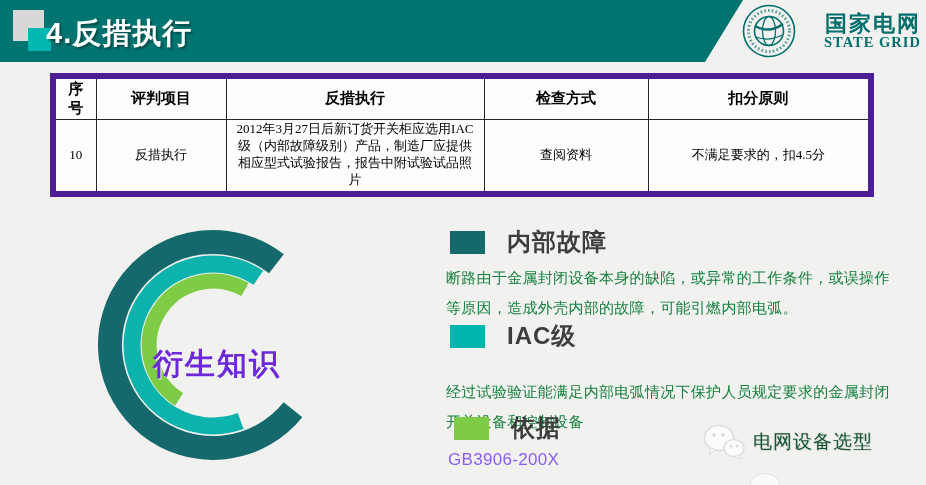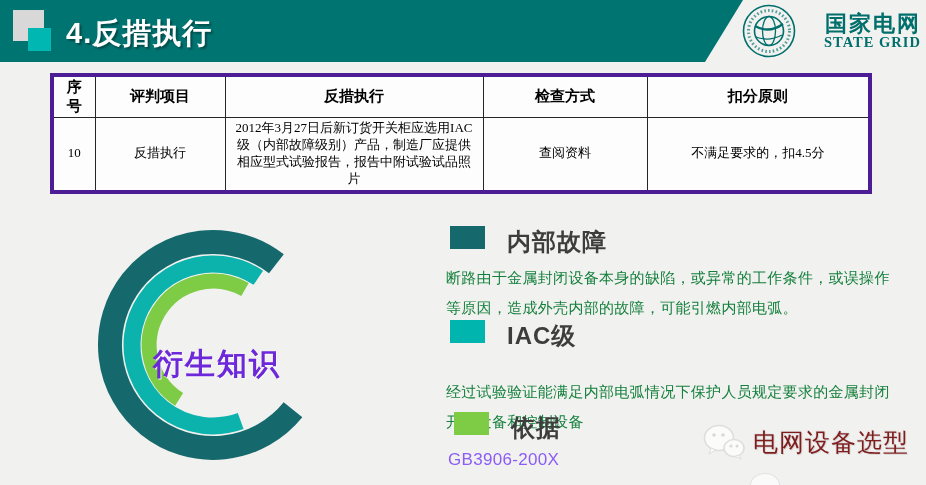--- a/index.html
+++ b/index.html
@@ -7,58 +7,58 @@
   .page {
     position:relative; width:926px; height:485px; overflow:hidden;
     background:#f1f1ef; font-family:"Liberation Sans", sans-serif;
   }
   
   .header-bar { position:absolute; left:0; top:0; width:705px; height:62px; background:#007471; }
   .header-diag { position:absolute; left:705px; top:0; width:0; height:0;
     border-top:62px solid #007471; border-right:38px solid transparent; }
   .sq-gray { position:absolute; left:13px; top:10px; width:31px; height:31px; background:#d8d8d8; z-index:3; }
   .sq-cyan { position:absolute; left:28px; top:28px; width:23px; height:23px; background:#00b8b1; z-index:4; }
-  .page-title { position:absolute; left:66px; top:14px; z-index:5; color:#ffffff;
+  .page-title { position:absolute; left:46px; top:14px; z-index:5; color:#ffffff;
     font-size:29px; font-weight:bold; letter-spacing:1px; text-shadow:2px 2px 2px rgba(0,0,0,.35); }
   
   .logo { position:absolute; left:742px; top:4px; display:flex; align-items:center; gap:12px; z-index:5; }
   .logo-text { display:flex; flex-direction:column; line-height:1.05; color:#006f6c;text-align:right; }
   .logo-cn { font-size:22px; font-weight:bold; letter-spacing:2px; }
   .logo-en { font-family:"Liberation Serif", serif; font-size:14.5px; font-weight:bold; letter-spacing:1px;margin-left:16px; }
   
   table.judge { position:absolute; left:50px; top:73px; width:818px;
     border-collapse:collapse; background:#fdfdfd; table-layout:fixed; }
   table.judge th, table.judge td {
     border:1.5px solid #262626; text-align:center; vertical-align:middle;
     font-family:"Liberation Serif", serif; color:#000;
   }
-  table.judge { border:4px solid #4c1d95; }
+  table.judge { border:6px solid #4c1d95; }
   table.judge th { font-size:15px; font-weight:bold; height:42px; padding:1px 2px; }
   table.judge td { font-size:13px; height:75px; padding:1px 6px; line-height:1.3; }
   .col-no{width:43px;} .col-project{width:130px;} .col-item{width:258px;}
   .col-method{width:164px;} .col-deduct{width:223px;}
   .wrap-narrow { display:inline-block; max-width:1.15em; line-height:1.25; }
   
   .arcs-svg { position:absolute; left:0; top:0; z-index:1; }
   .badge-label { position:absolute; left:153px; top:344px; z-index:2;
     font-size:30px; font-weight:bold; letter-spacing:2px; color:#6d28d9;
     text-shadow:1px 1px 0 rgba(255,255,255,.8); }
   
-  .sec-head { position:absolute; display:flex; align-items:flex-start; gap:22px; z-index:2; }
+  .sec-head { position:absolute; display:flex; align-items:center; gap:22px; z-index:2; }
   .sec-bullet { width:35px; height:23px; flex:0 0 auto; }
   .b0 { background:#15696c; } .b1 { background:#00b5ae; } .b2 { background:#7ecb45; }
   .sec-title { font-size:24px; font-weight:bold; color:#3d3d3d; letter-spacing:1px; }
   .sec-body { position:absolute; width:452px; font-size:15px; line-height:2.0;
     color:#15803d; letter-spacing:0.3px; z-index:2; }
   .sec-ref { position:absolute; font-size:17px; color:#8b5cf6; z-index:2; letter-spacing:0.3px; }
   .h0 { left:450px; top:226px; } .h1 { left:450px; top:320px; } .h2 { left:454px; top:412px; }
   .t0 { left:446px; top:263px; } .t1 { left:446px; top:357px;margin-top:20px; } .t2 { left:448px; top:450px; }
   
   .watermark { position:absolute; left:703px; top:424px; display:flex; align-items:center; gap:8px; z-index:2; }
-  .wm-text { font-size:25px; letter-spacing:1px; color:#7f1d1d;
+  .wm-text { font-size:19px; letter-spacing:1px; color:#14532d;
     text-shadow:1px 1px 0 #d9d9d9, -1px -1px 0 #e6e6e6; }
   .wm-circle { position:absolute; left:750px; top:473px; width:30px; height:24px;
     background:#fafafa; border:1px solid #e2e2e2; border-radius:50%; z-index:2; }
 </style>
 </head>
 <body>
 
 <div class="page">
 
   <div class="header-bar"></div>

